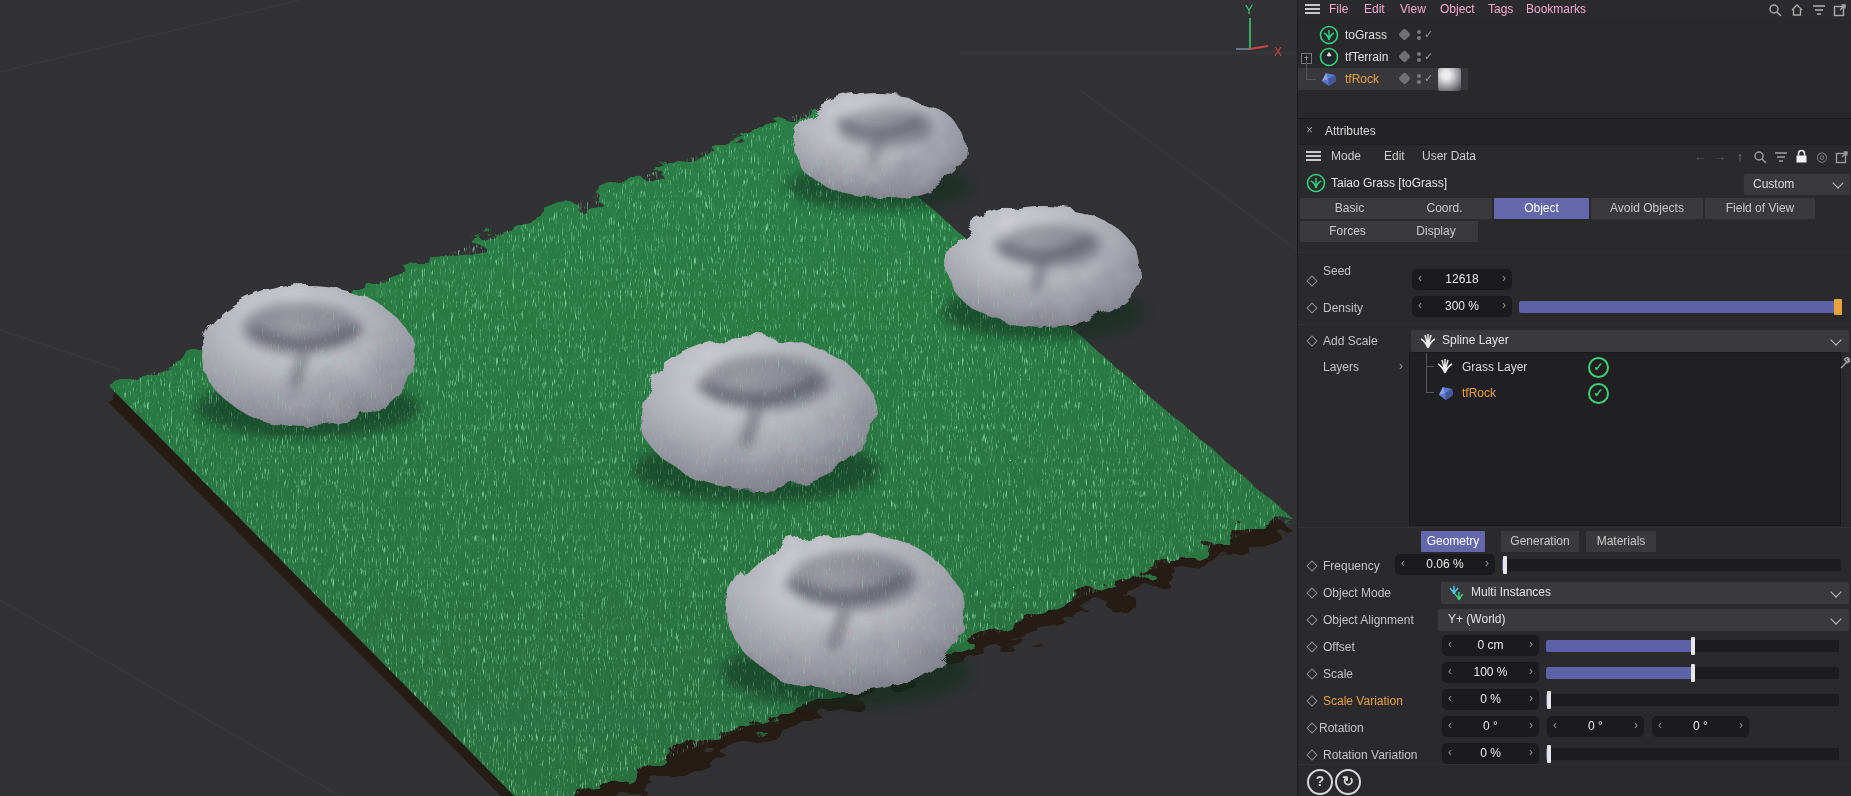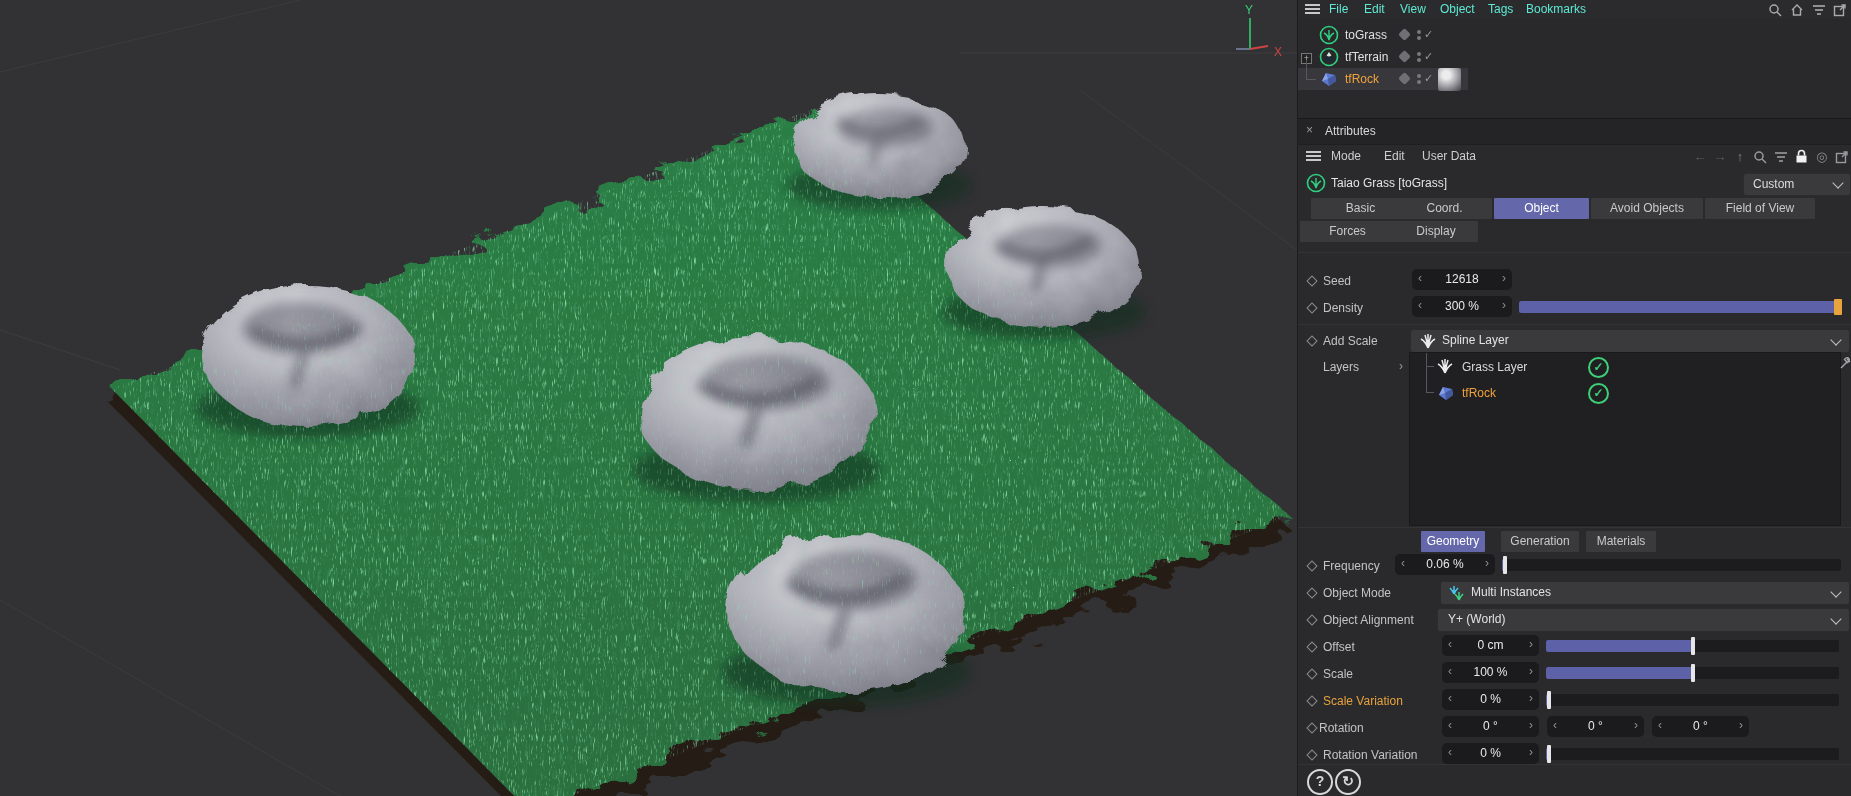--- a/index.html
+++ b/index.html
@@ -3,21 +3,21 @@
 <meta charset="utf-8">
 <style>
   html,body{margin:0;padding:0;background:#1e1e1e;}
   .app{position:relative;width:1851px;height:796px;overflow:hidden;background:#2a2a2c;
        font-family:"Liberation Sans",sans-serif;color:#c8c8c8;font-size:12px;-webkit-font-smoothing:antialiased;}
   
   .viewport{position:absolute;left:0;top:0;width:1297px;height:796px;background:#323234;}
   
   .panel{position:absolute;left:1297px;top:0;width:554px;height:796px;background:#2a2a2c;border-left:1px solid #1c1c1c;}
   .menubar{position:absolute;left:0;top:0;width:554px;height:19px;background:#2b2b2d;border-bottom:1px solid #202020;}
-  .menu-item{position:absolute;top:0;height:19px;line-height:19px;color:#5eead4;cursor:default;}
+  .menu-item{position:absolute;top:0;height:19px;line-height:19px;color:#f9a8d4;cursor:default;}
   .om{position:absolute;left:0;top:19px;width:554px;height:99px;background:#29292b;}
   .om-row{position:absolute;left:0;width:554px;height:22px;}
   .om-row .nm{position:absolute;left:47px;top:4px;color:#e0e0e0;text-align:right;}
   .om-sel{position:absolute;left:0;width:170px;height:22px;background:#37373c;}
   .tag-diamond{position:absolute;width:9px;height:9px;background:#6f6f74;transform:rotate(45deg);border-radius:2px;}
   .dots{position:absolute;width:4px;height:10px;}
   .dots i{position:absolute;left:0;width:4px;height:4px;border-radius:50%;background:#7a7a7e;}
   .chk{position:absolute;color:#9a9a9e;font-size:11px;}
   .thumb{position:absolute;left:140px;top:0;width:23px;height:23px;background:#3a3a3c;border-radius:2px;
          background-image:radial-gradient(circle at 36% 30%, #ececec 0 18%, #9d9da4 55%, #47474d 95%);}
@@ -286,33 +286,33 @@
         <path d="M10,15 C9,11 7,9 5,8 M10,15 C10,10 10,7 10,5 M10,15 C11,11 13,9 15,8" stroke="#2fd080" stroke-width="1.4" fill="none"></path>
       </svg>
       <span class="t">Taiao Grass [toGrass]</span>
       <div class="preset">
         <span class="v">Custom</span>
         <span class="chev" style="right:8px;top:5px"></span>
       </div>
     </div>
 
     <div>
-      <span class="tab" style="left:13px;top:198px;width:99px">Basic</span>
+      <span class="tab" style="left:2px;top:198px;width:99px">Basic</span>
       <span class="tab" style="left:99px;top:198px;width:95px">Coord.</span>
       <span class="tab active" style="left:196px;top:198px;width:95px">Object</span>
       <span class="tab" style="left:293px;top:198px;width:112px">Avoid Objects</span>
       <span class="tab" style="left:407px;top:198px;width:110px">Field of View</span>
       <span class="tab" style="left:2px;top:221px;width:95px">Forces</span>
       <span class="tab" style="left:96px;top:221px;width:84px">Display</span>
     </div>
 
     <div class="sep" style="top:252px;opacity:.6"></div>
 
     <span class="diamond" style="left:10px;top:277px"></span>
-    <span class="lbl" style="left:25px;top:274px">Seed</span>
+    <span class="lbl" style="left:25px;top:264px">Seed</span>
     <div class="spin" style="left:114px;top:269px;width:100px">
       <span class="al">‹</span>
       <span class="v">12618</span>
       <span class="ar">›</span>
     </div>
 
     <span class="diamond" style="left:10px;top:304px"></span>
     <span class="lbl" style="left:25px;top:301px">Density</span>
     <div class="spin" style="left:114px;top:296px;width:100px">
       <span class="al">‹</span>

